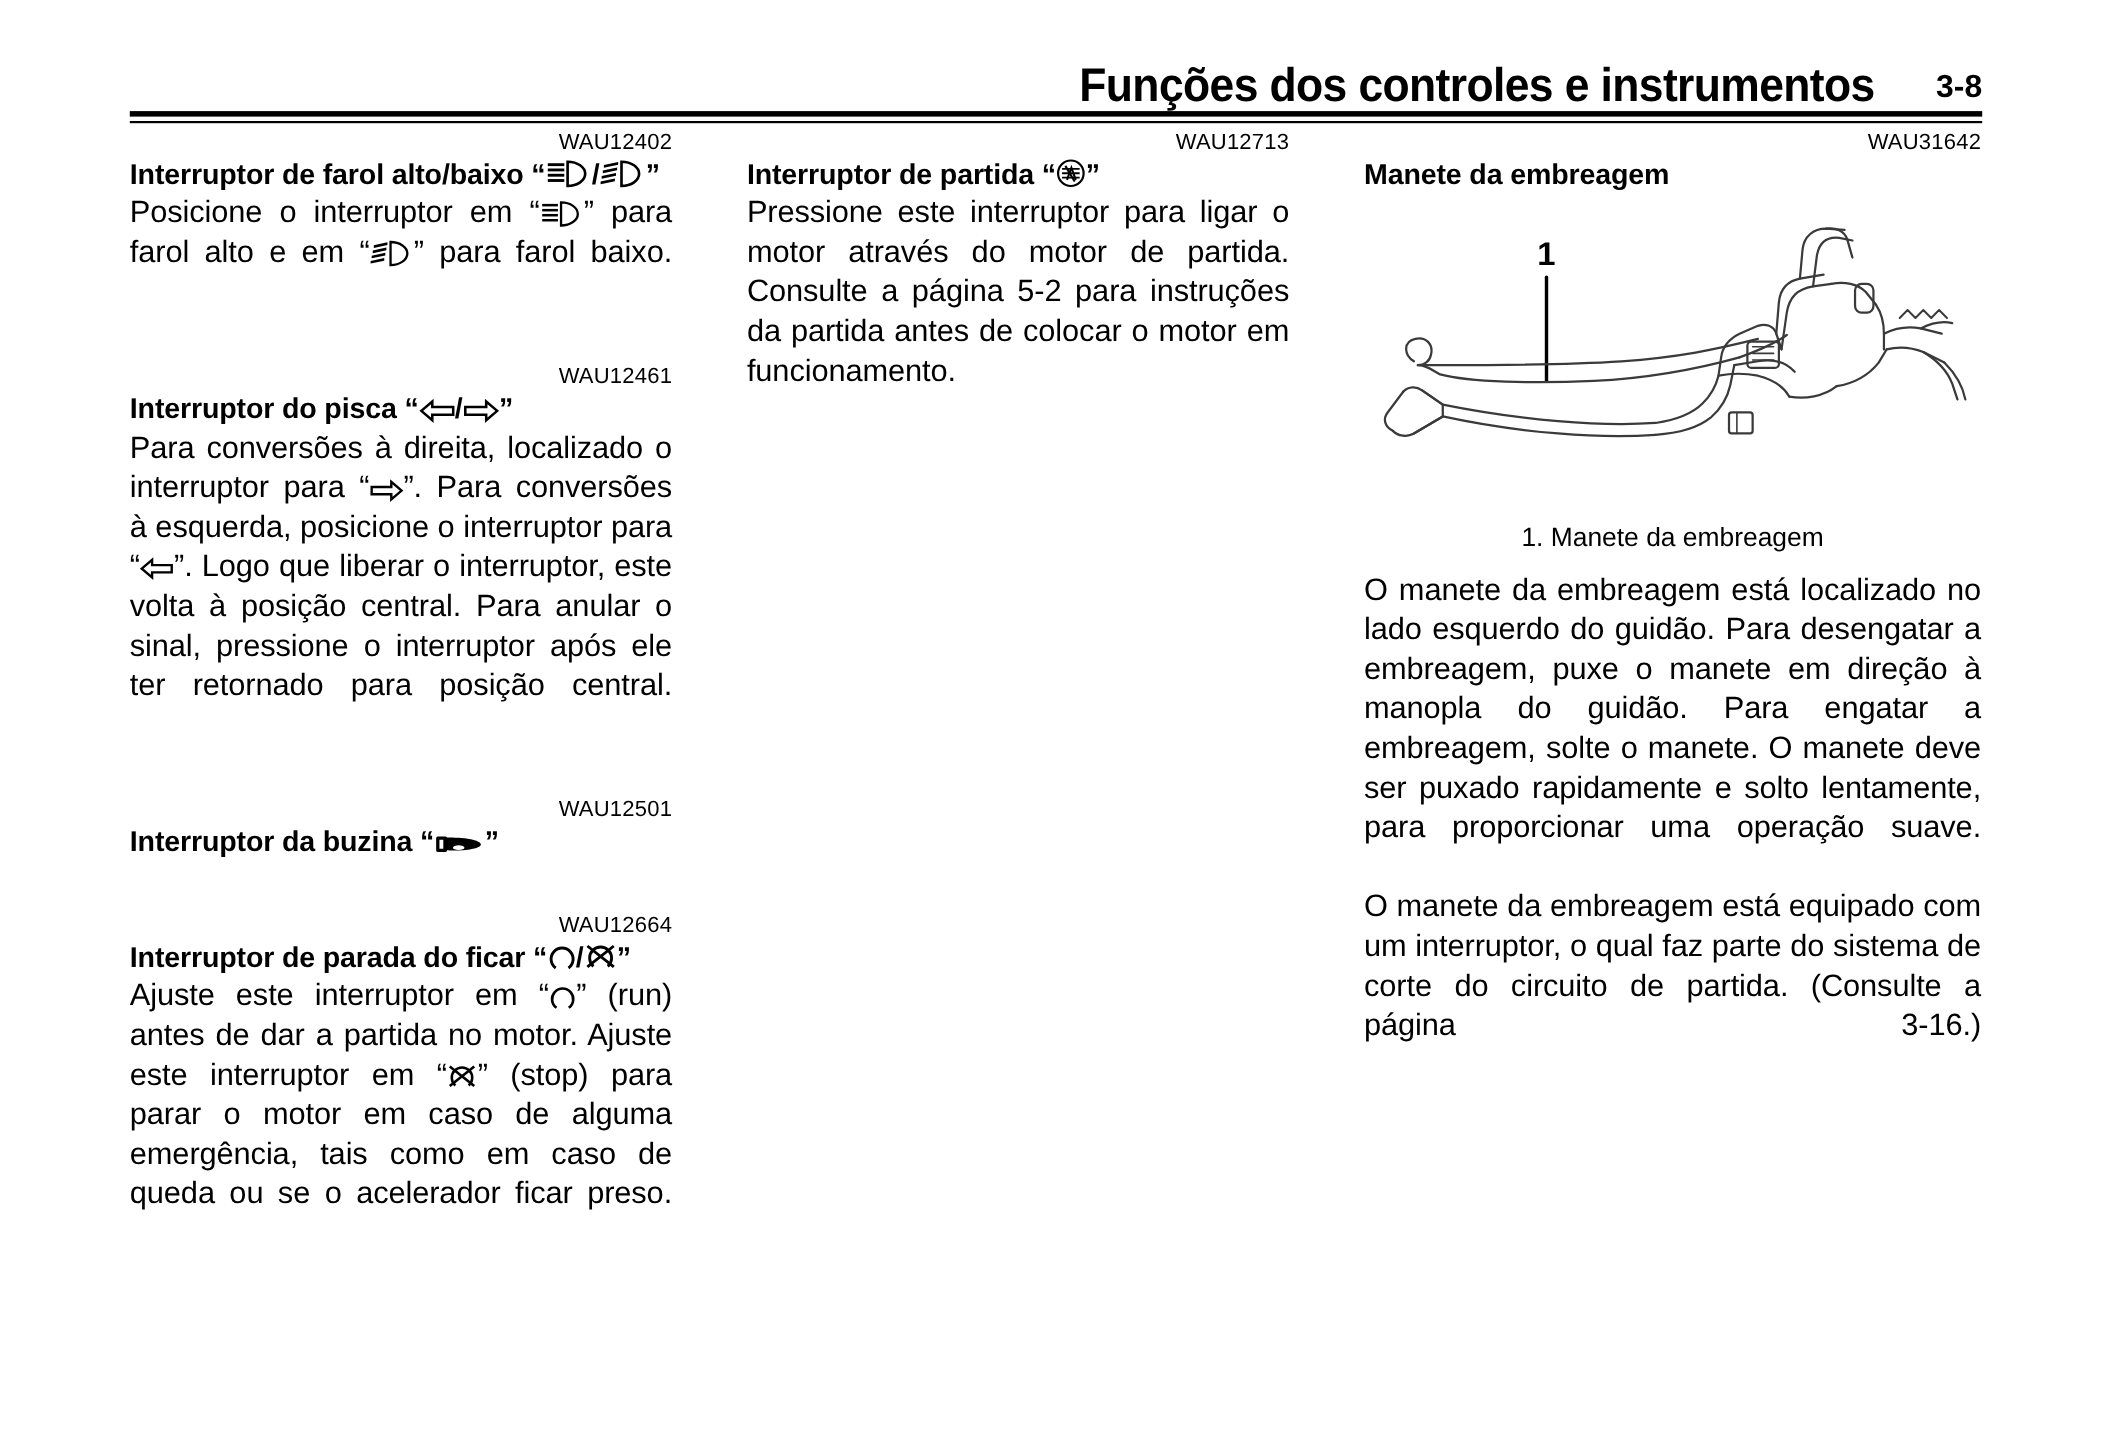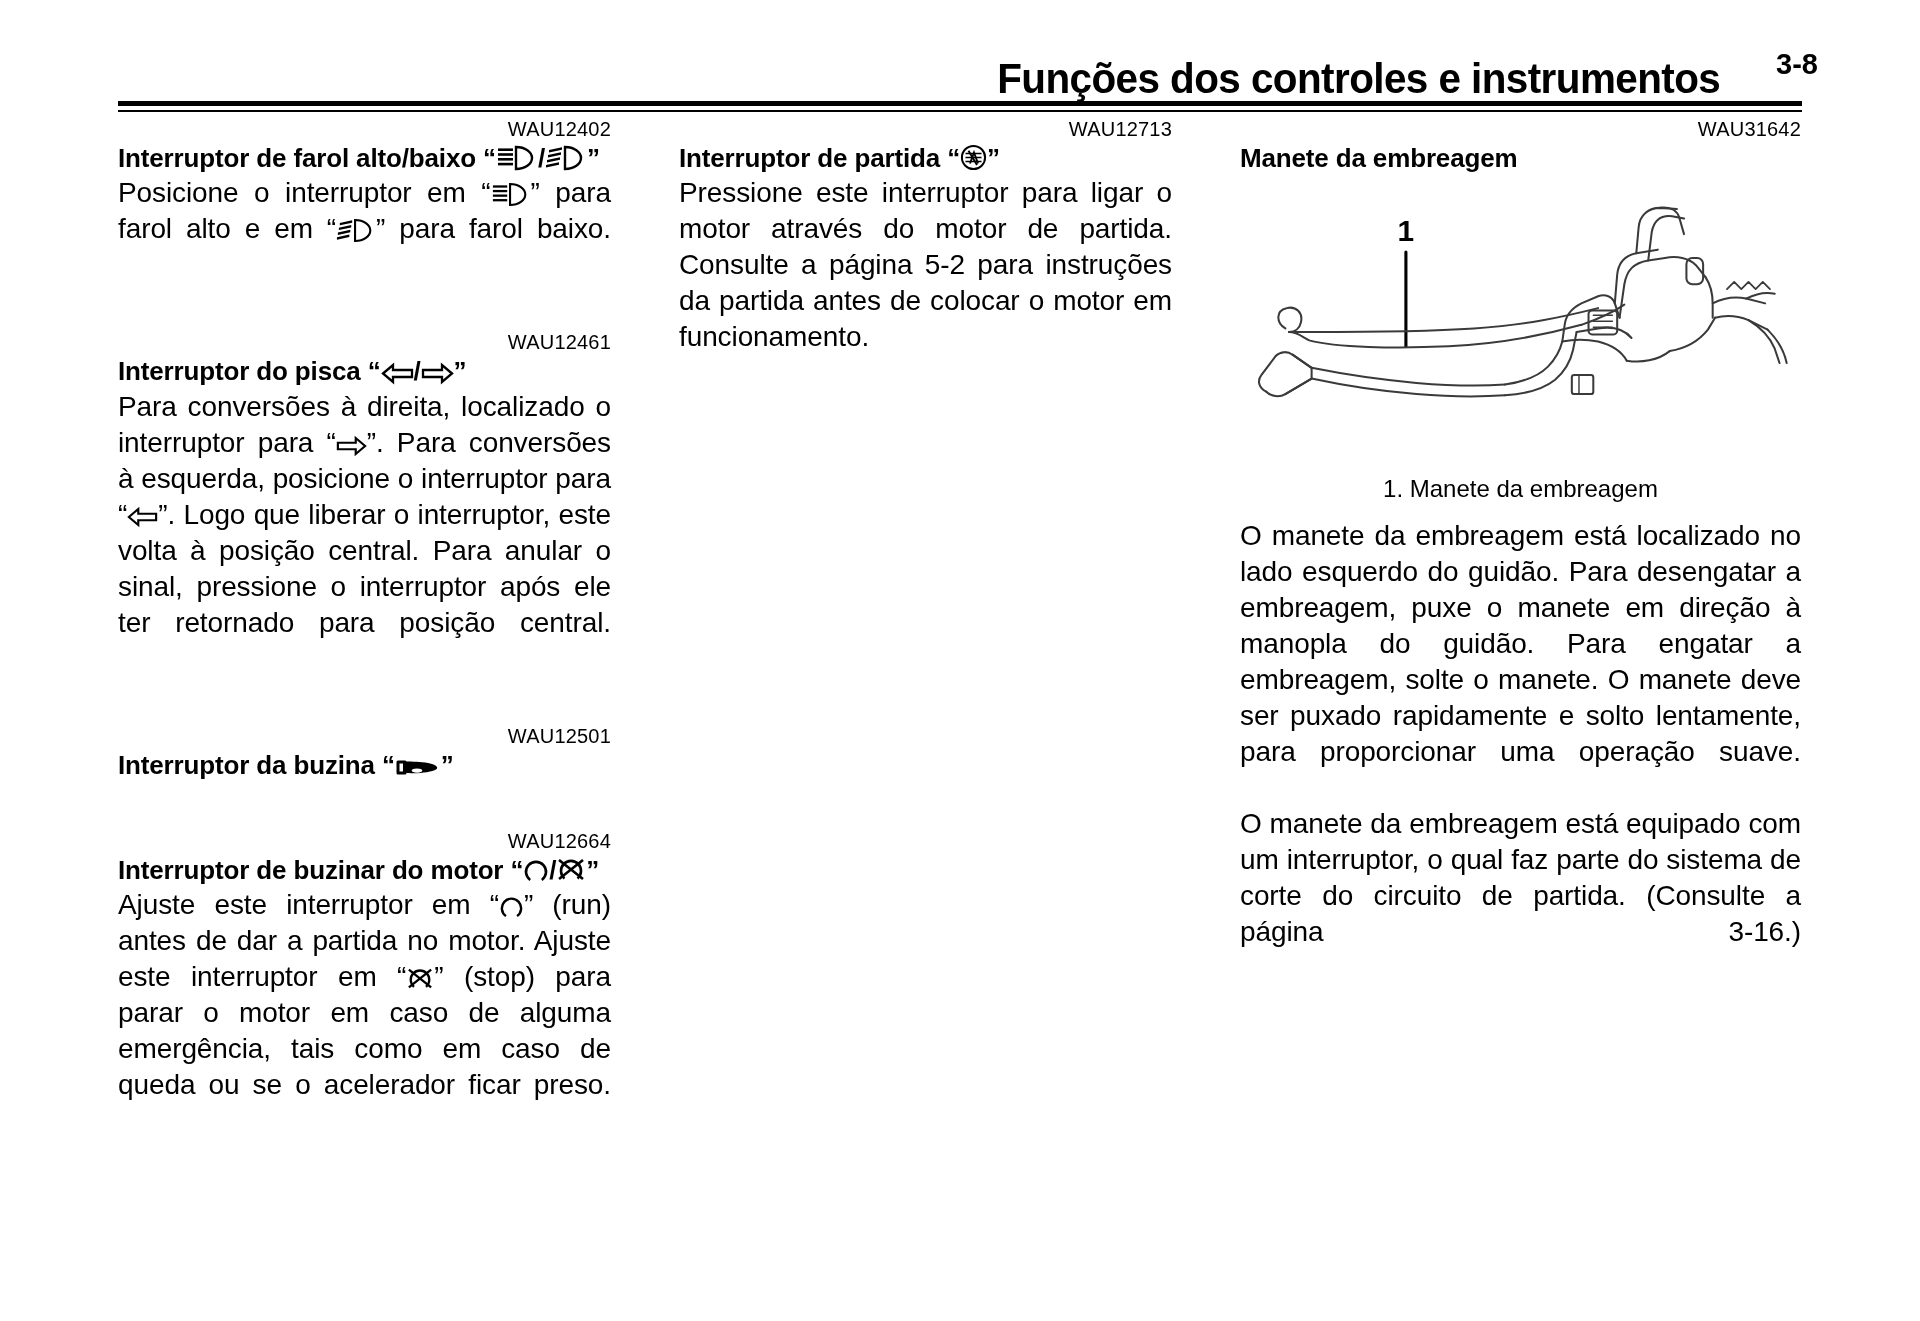--- a/index.html
+++ b/index.html
@@ -21,42 +21,42 @@
     position: relative;
     width: 1920px;
     height: 1321px;
     box-sizing: border-box;
     padding: 0;
   }
 
   
   .header {
     position: absolute;
-    left: 134px;
+    left: 118px;
     top: 38px;
     width: 1684px;
     height: 62px;
     display: flex;
     align-items: flex-end;
     justify-content: flex-end;
   }
   .header-title {
     font-size: 43px;
     font-weight: bold;
     letter-spacing: -0.6px;
     line-height: 1;
     white-space: nowrap;
     transform: scaleX(0.94);
     transform-origin: right bottom;
   }
   .header-page {
     font-size: 29px;
     font-weight: bold;
     margin-left: 56px;
-    margin-bottom: 19px;
+    margin-bottom: 4px;
     white-space: nowrap;
   }
   .header-rule {
     position: absolute;
     left: 118px;
     top: 101px;
     width: 1684px;
     height: 0;
     border-top: 5px solid #000;
   }
@@ -223,21 +223,21 @@
                 <path d="M3 6 L3 17 M3 6 L10 6 M3 17 L10 17" stroke="#000" stroke-width="3" fill="none" stroke-linecap="round"></path>
                 <path d="M8 5.5 C8 5.5 22 5 33 7 C41 8.5 44 11.5 41 13.5 C37.5 15.8 26 17.5 16 17.2 C10 17 8 16 8 16 Z" fill="#000"></path>
                 <ellipse cx="22" cy="14.6" rx="5.2" ry="2.1" fill="#fff"></ellipse>
               </svg></span><span>”</span></h2>
       </div>
 
       <div class="gap-lg"></div>
 
       <div>
         <p class="ref">WAU12664</p>
-        <h2 class="sec-title"><span>Interruptor de buzinar do motor “</span><span class="icn"><svg width="26" height="26" viewBox="0 0 26 26">
+        <h2 class="sec-title"><span>Interruptor de parada do ficar “</span><span class="icn"><svg width="26" height="26" viewBox="0 0 26 26">
                 <path d="M7.2 23 A10 10 0 1 1 18.8 23" fill="none" stroke="#000" stroke-width="2.6" stroke-linecap="butt"></path>
               </svg></span><span>/</span><span class="icn"><svg width="30" height="28" viewBox="0 0 30 28">
                 <path d="M8.5 23.5 A10 10 0 1 1 21.5 23.5" fill="none" stroke="#000" stroke-width="2.6"></path>
                 <path d="M3 5 L27 24 M27 5 L3 24" stroke="#000" stroke-width="2.6"></path>
               </svg></span><span>”</span></h2>
         <p class="body"><span>Ajuste este interruptor em “</span><span class="icn"><svg width="25" height="25" viewBox="0 0 26 26">
                 <path d="M7.2 23 A10 10 0 1 1 18.8 23" fill="none" stroke="#000" stroke-width="2.5"></path>
               </svg></span><span>” (run) antes de dar a partida no motor. Ajuste este interruptor em “</span><span class="icn"><svg width="28" height="26" viewBox="0 0 30 28">
                 <path d="M8.5 23.5 A10 10 0 1 1 21.5 23.5" fill="none" stroke="#000" stroke-width="2.5"></path>
                 <path d="M3 5 L27 24 M27 5 L3 24" stroke="#000" stroke-width="2.5"></path>

